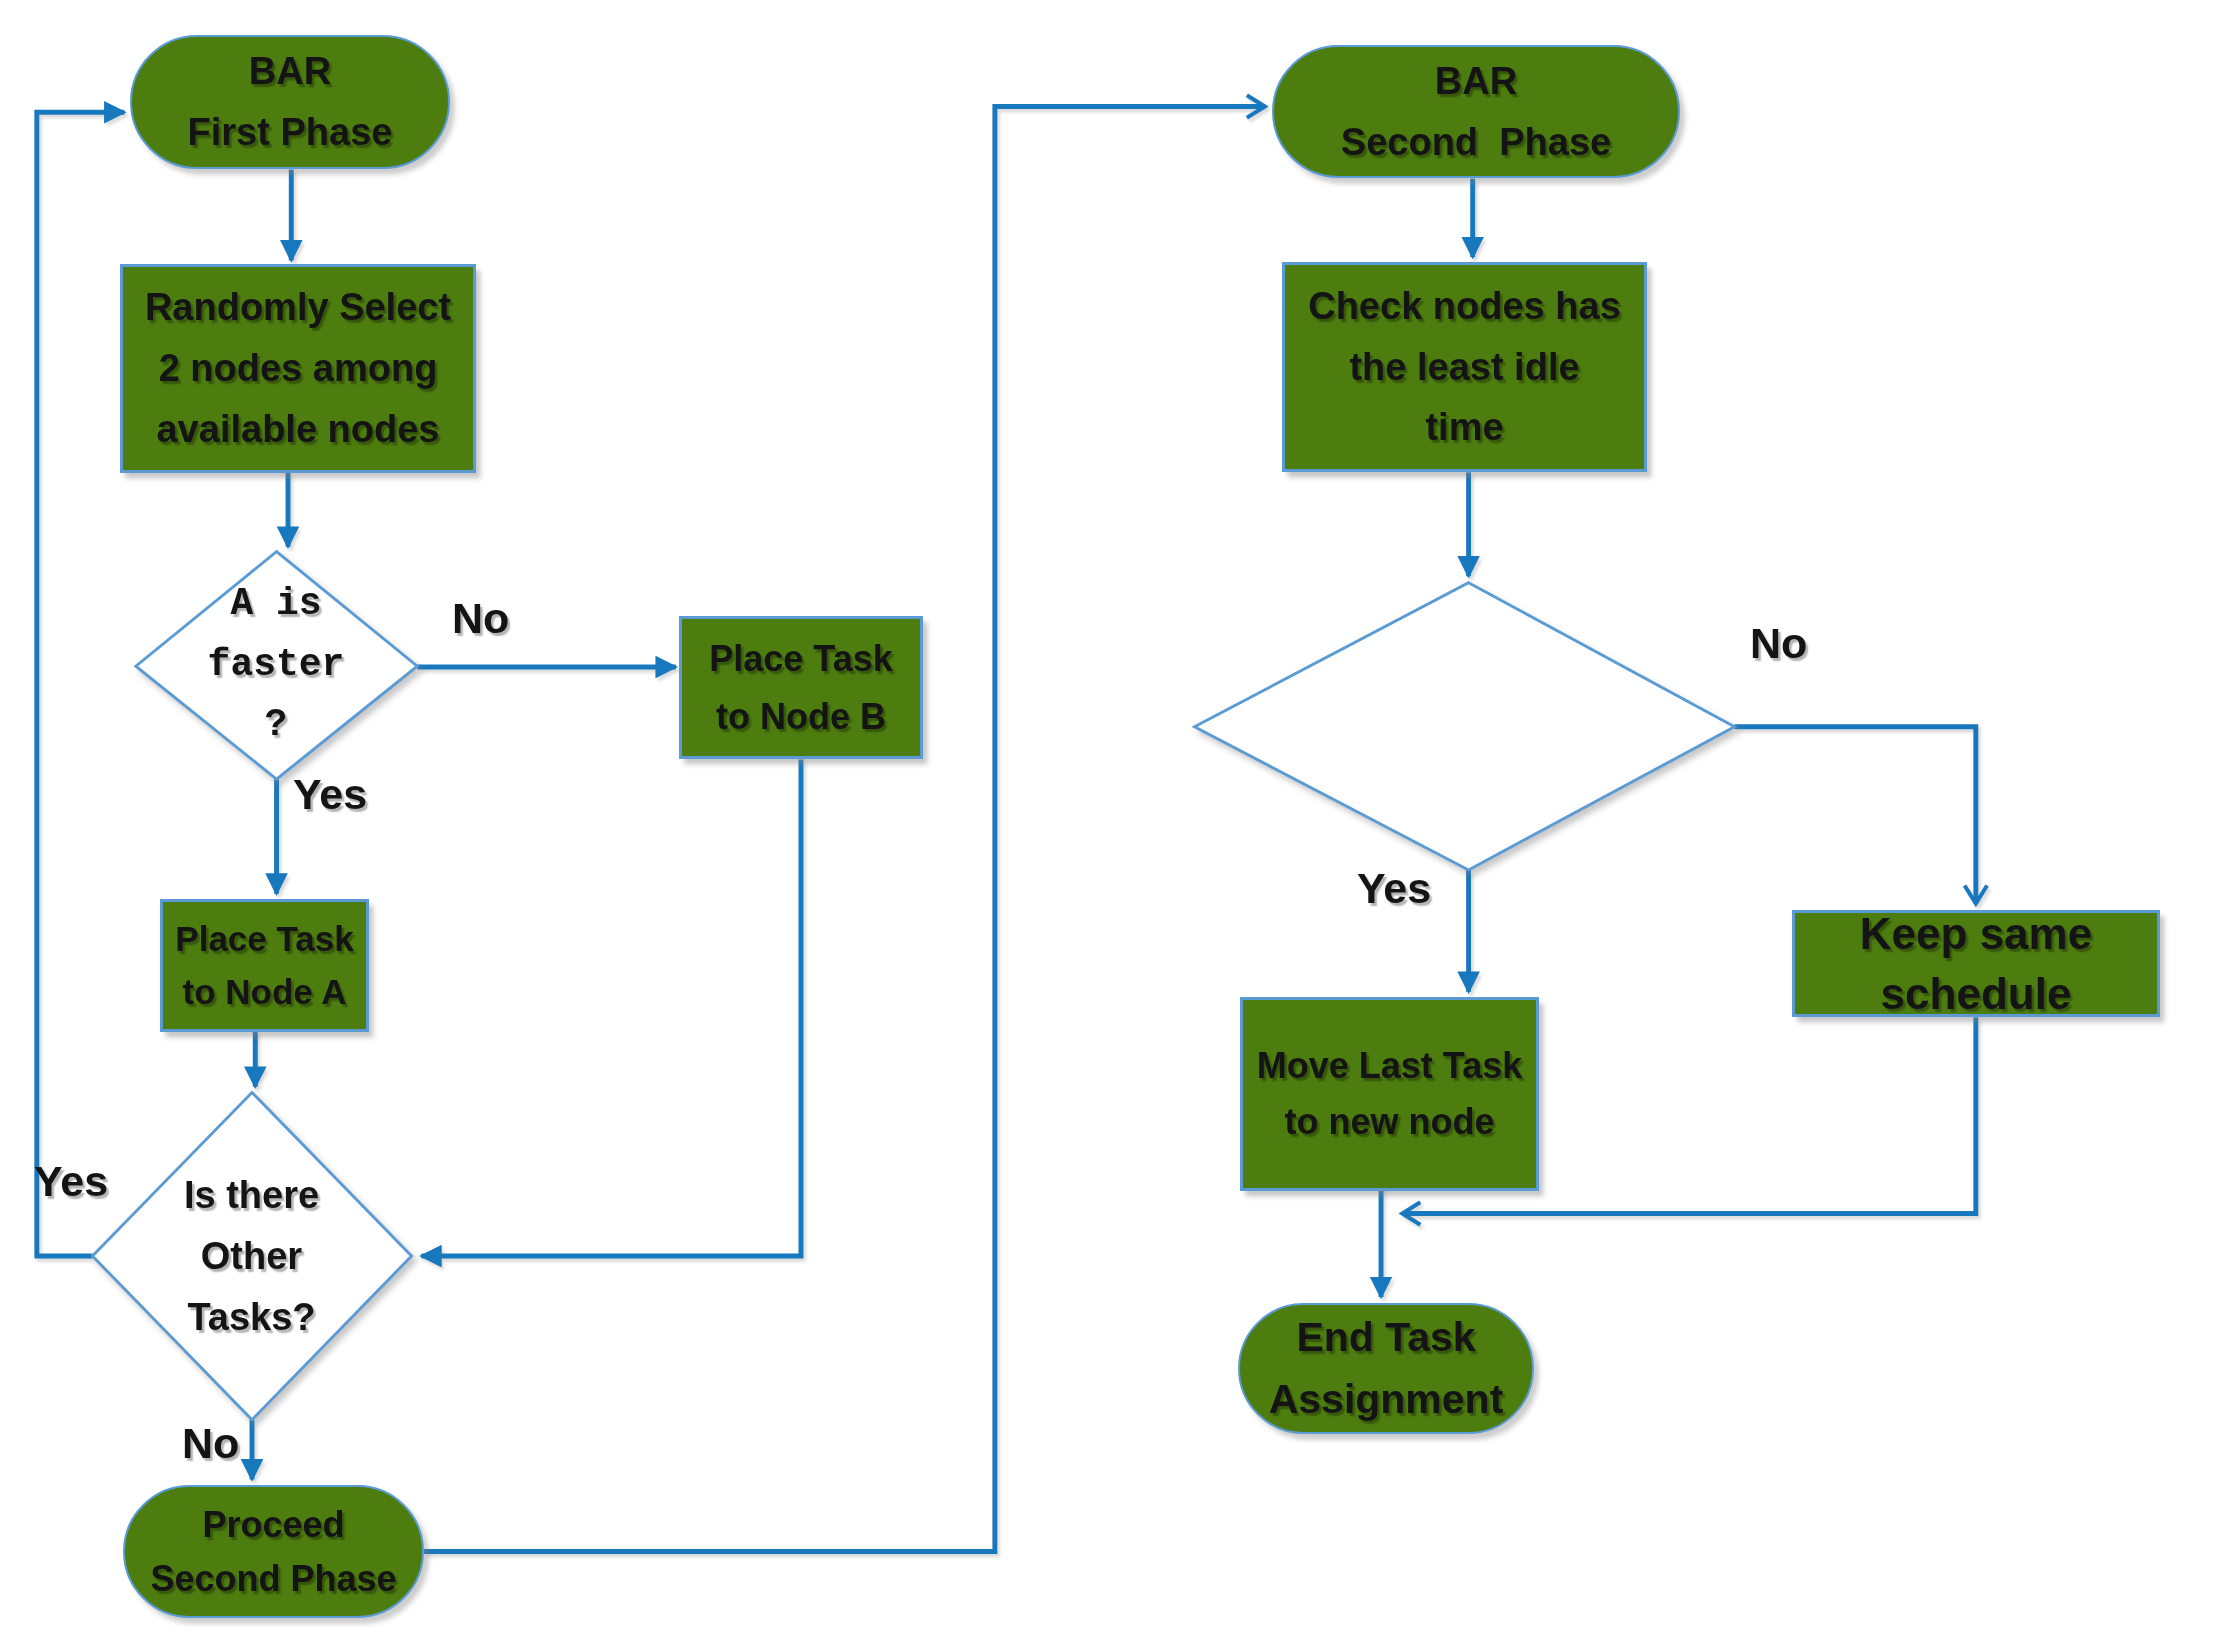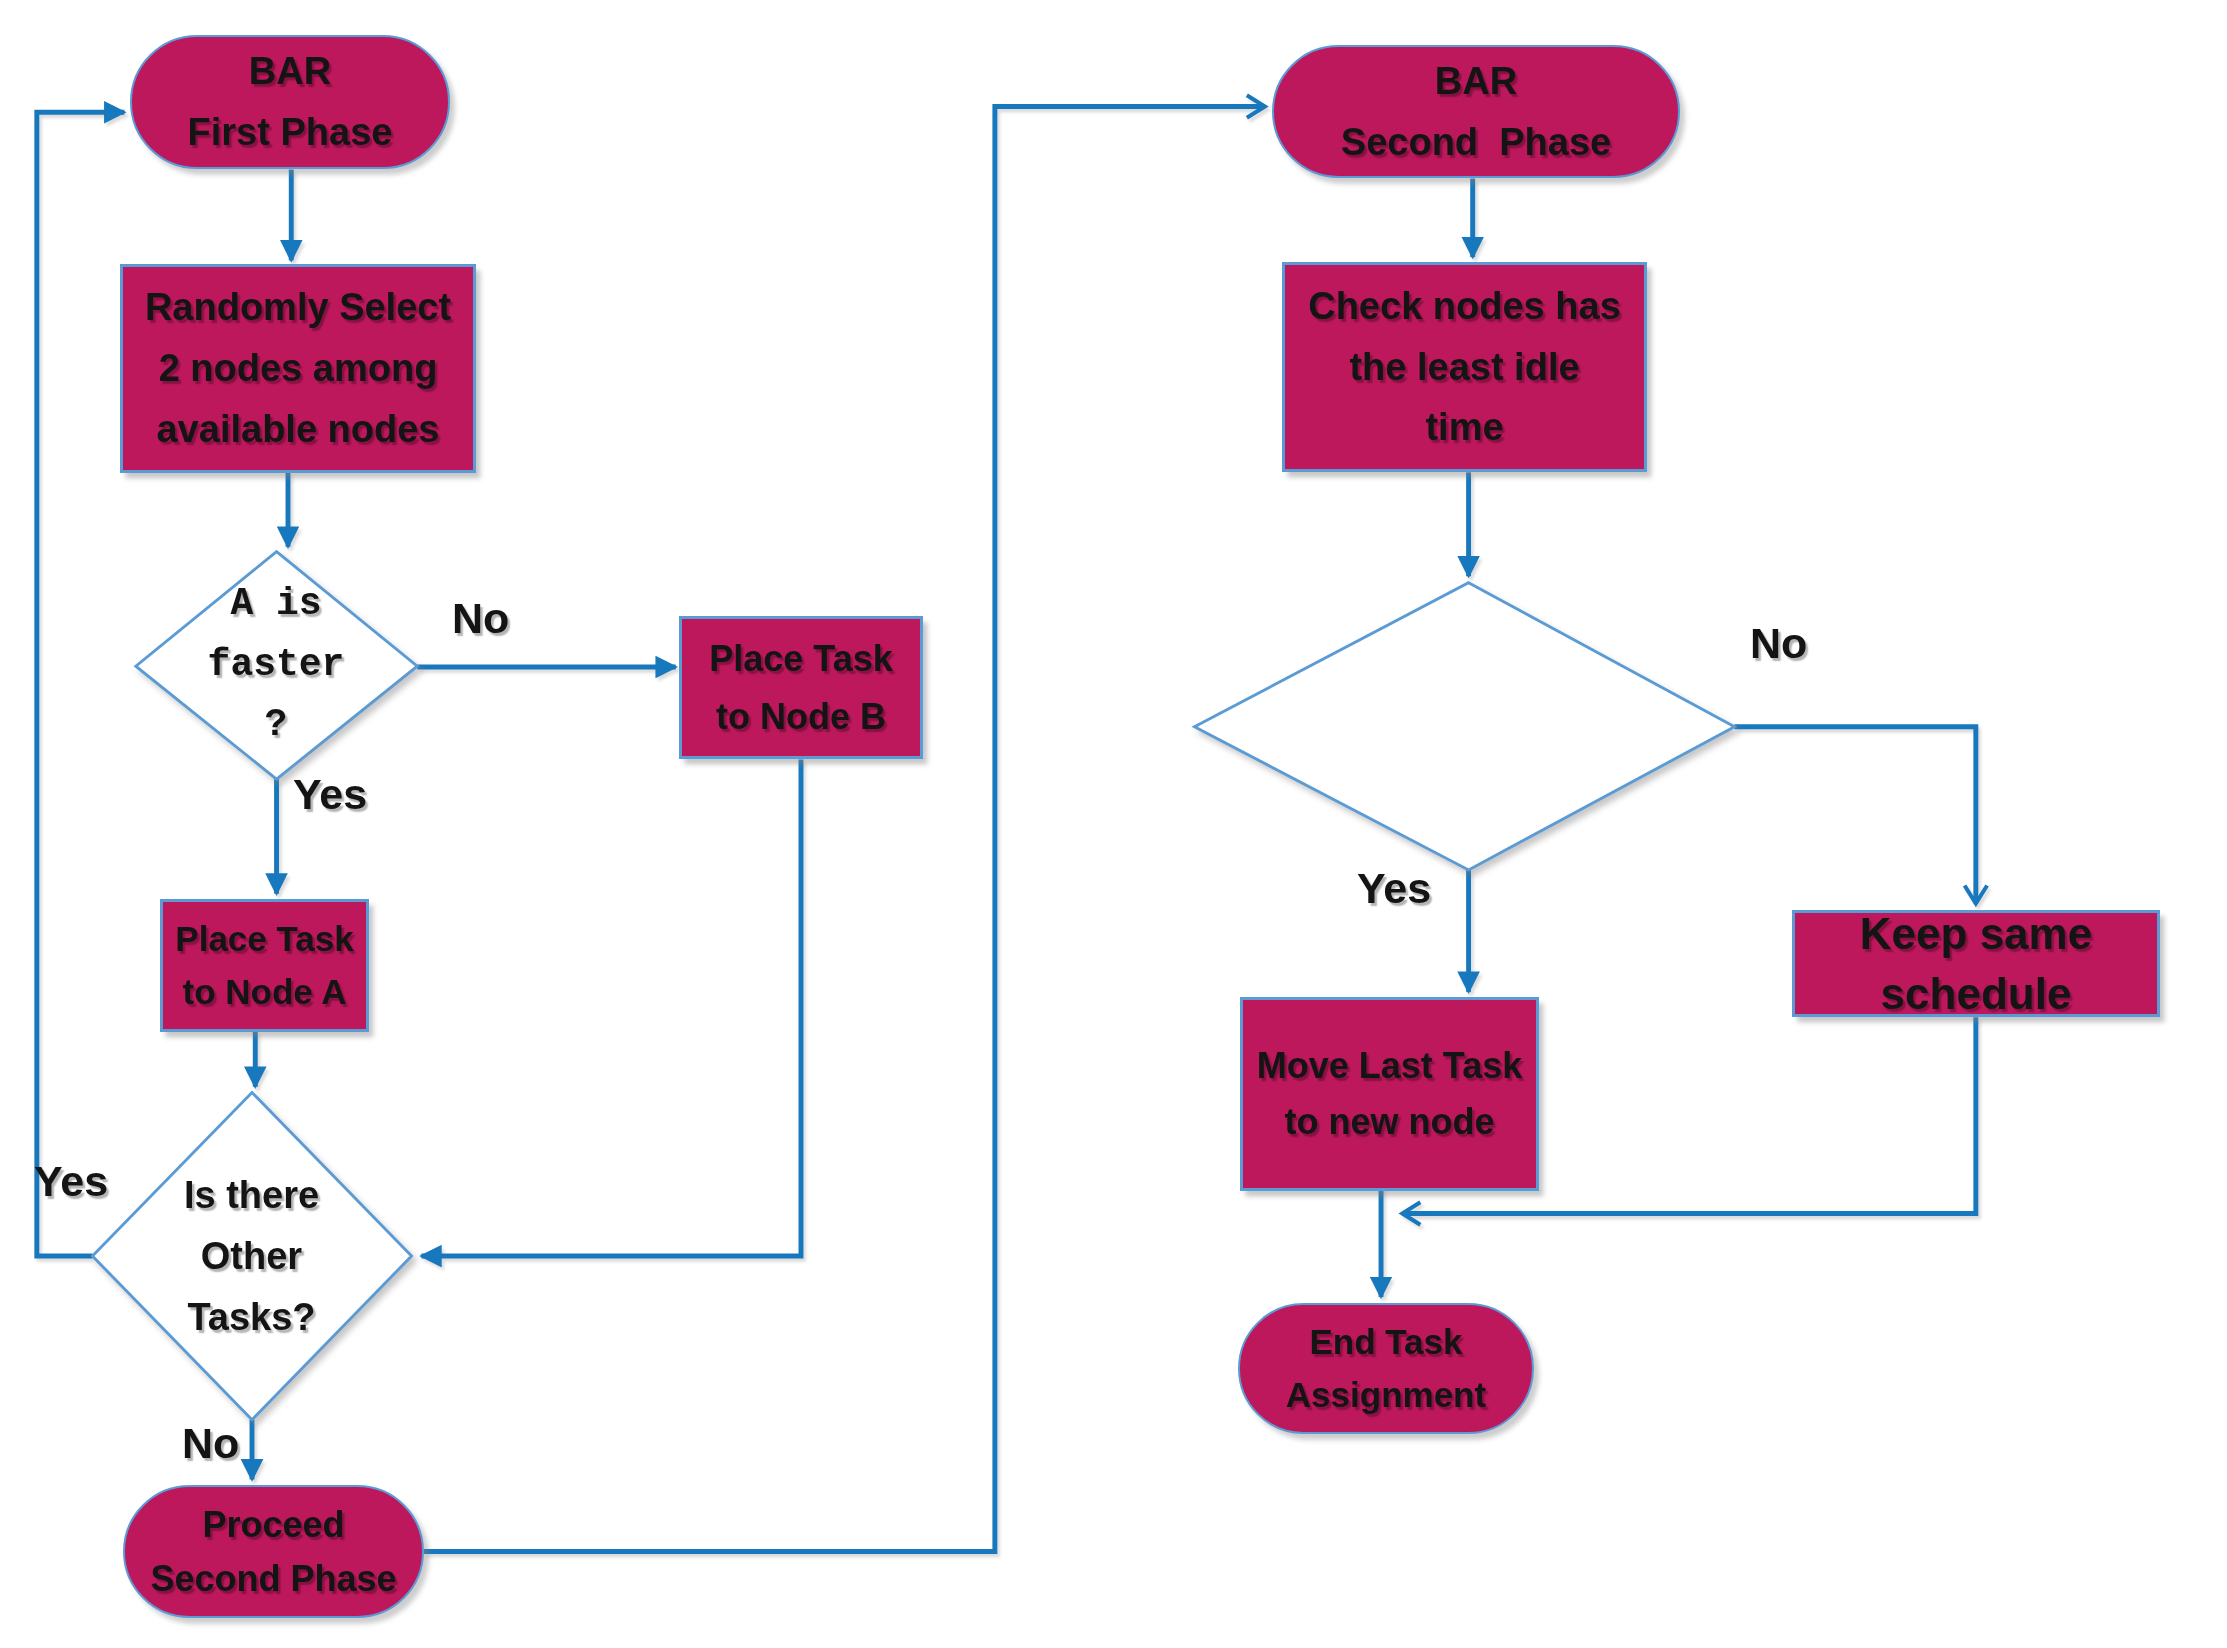--- a/index.html
+++ b/index.html
@@ -8,21 +8,21 @@
     font-family:"Liberation Sans", sans-serif;
   }
   .canvas{position:relative;width:2227px;height:1649px;background:#ffffff;overflow:hidden;}
   #wires{position:absolute;left:0;top:0;}
   .wire{stroke:#1878BE;stroke-width:6;fill:none;}
   .wire-shadow{filter:drop-shadow(3px 4px 2px rgba(150,150,150,0.35));}
   .diamond{stroke:#5B9BD5;stroke-width:3.5;fill:#ffffff;filter:drop-shadow(5px 6px 4px rgba(130,130,130,0.45));}
   .node{
     position:absolute;display:flex;align-items:center;justify-content:center;
     text-align:center;color:#141414;font-weight:bold;font-size:38px;line-height:1.6;
-    box-sizing:border-box;background:#be185d;
+    box-sizing:border-box;background:#4d7c0f;
     text-shadow:2.5px 2.5px 1.6px rgba(0,0,0,0.30);
   }
   .node span{white-space:pre-wrap;}
   .rectnode{border:3.3px solid #5B9BD5;box-shadow:4.9px 5.7px 4.9px rgba(130,130,130,0.45);}
   .stadium{border:2.5px solid #5B9BD5;border-radius:74px;box-shadow:4.9px 5.7px 4.9px rgba(130,130,130,0.40);}
   .dtext{
     position:absolute;display:flex;align-items:center;justify-content:center;
     text-align:center;color:#141414;font-weight:bold;font-size:38px;line-height:1.6;
     background:transparent;text-shadow:2.5px 2.5px 1.6px rgba(0,0,0,0.30);
   }
@@ -110,21 +110,21 @@
   <div class="node rectnode" style="left:1240px;top:997px;width:299px;height:194px;font-size:36px;line-height:1.55;">
     <span>Move Last Task
 to new node</span>
   </div>
 
   <div class="node rectnode" style="left:1792px;top:910px;width:368px;height:107px;font-size:44px;line-height:1.35;">
     <span>Keep same
 schedule</span>
   </div>
 
-  <div class="node stadium" style="left:1238px;top:1303px;width:296px;height:131px;font-size:35px;line-height:1.5;">
+  <div class="node stadium" style="left:1238px;top:1303px;width:296px;height:131px;font-size:41px;line-height:1.5;">
     <span>End Task
 Assignment</span>
   </div>
 
   <div class="dtext" style="left:178px;top:583px;width:196px;height:164px;font-family:Liberation Mono, monospace;">
     <span>A is
 faster
 ?</span>
   </div>
 

